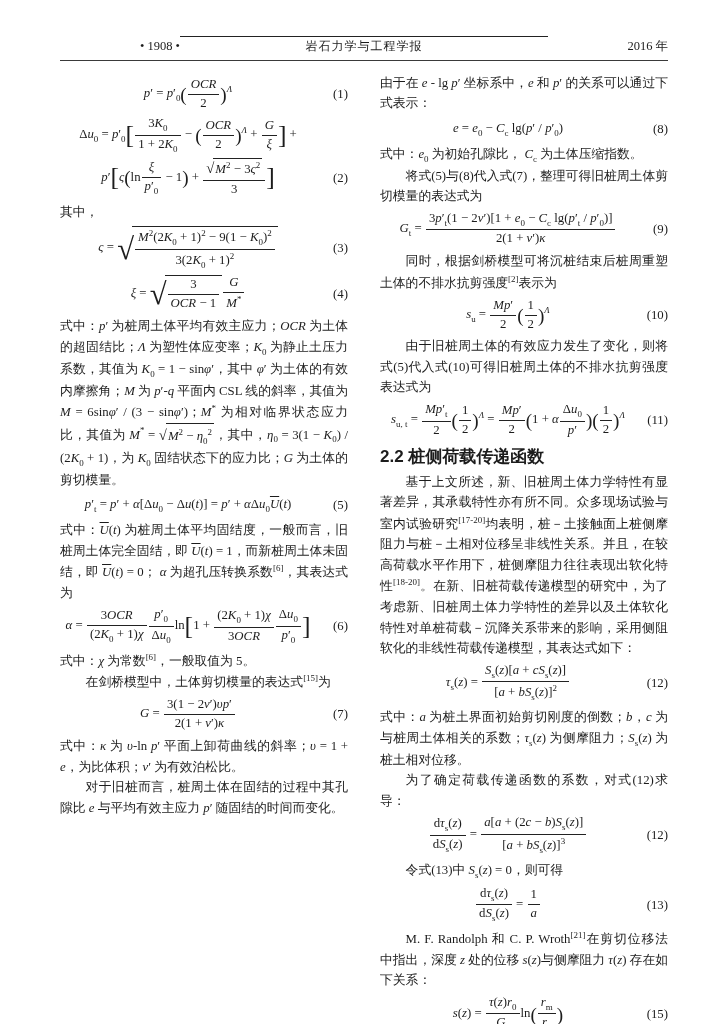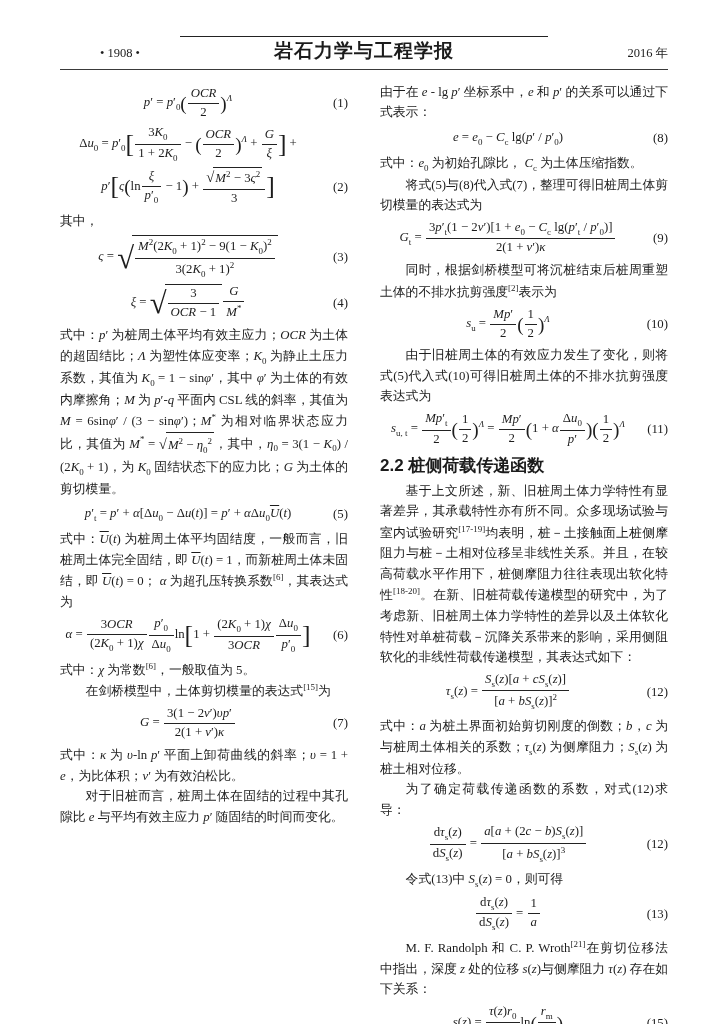--- a/index.html
+++ b/index.html
@@ -5,22 +5,22 @@
   html,body { margin:0; padding:0; background:#e8e8e6; }
   .page {
     width:724px; height:1024px; margin:0 auto; background:#ffffff;
     box-sizing:border-box; padding:36px 56px 0 60px; overflow:hidden;
     font-family:"Liberation Serif","DejaVu Serif",serif; color:#1c1c1c;
   }
   .hdr {
     display:flex; align-items:baseline; font-size:12.5px;
     border-bottom:1.2px solid #3a3a3a; padding-bottom:5px; margin-bottom:12px;
   }
-  .hdr .l { width:120px; text-align:center; }
-  .hdr .c { flex:1; text-align:center; font-size:19px; letter-spacing:1px;font-weight:bold; }
+  .hdr .l { width:120px; text-align:right; }
+  .hdr .c { flex:1; text-align:center; font-size:12px; letter-spacing:1px; }
   .hdr .r { width:120px; text-align:right; }
   .cols { display:flex; gap:32px; }
   .col { width:50%; font-size:12.8px; line-height:1.6; text-align:justify; }
   .para { margin:0; }
   .ind { text-indent:2em; }
   .sec { font-family:"Liberation Sans","DejaVu Sans",sans-serif; font-weight:bold; font-size:17px; margin:4px 0 2px; text-align:left; }
   .eqrow { display:flex; align-items:center; margin:4px 0; }
   .eq { flex:1; text-align:center; }
   .eqnum { width:32px; text-align:right; }
   .eq i, .para i { font-family:"Liberation Serif","DejaVu Serif",serif; }
@@ -120,21 +120,21 @@
       <div class="eqrow">
           <span class="eq"><i>s</i><sub>u</sub> = <span class="fr"><span class="n"><i>Mp</i>′</span><span class="d">2</span></span><span class="lg">(</span><span class="fr"><span class="n">1</span><span class="d">2</span></span><span class="lg">)</span><sup><i>Λ</i></sup></span>
           <span class="eqnum">(10)</span>
         </div>
       <p class="para ind">由于旧桩周土体的有效应力发生了变化，则将式(5)代入式(10)可得旧桩周土体的不排水抗剪强度表达式为</p>
       <div class="eqrow">
           <span class="eq"><i>s</i><sub>u, t</sub> = <span class="fr"><span class="n"><i>Mp</i>′<sub>t</sub></span><span class="d">2</span></span><span class="lg">(</span><span class="fr"><span class="n">1</span><span class="d">2</span></span><span class="lg">)</span><sup><i>Λ</i></sup> = <span class="fr"><span class="n"><i>Mp</i>′</span><span class="d">2</span></span><span class="lg">(</span>1 + <i>α</i><span class="fr"><span class="n">Δ<i>u</i><sub>0</sub></span><span class="d"><i>p</i>′</span></span><span class="lg">)</span><span class="lg">(</span><span class="fr"><span class="n">1</span><span class="d">2</span></span><span class="lg">)</span><sup><i>Λ</i></sup></span>
           <span class="eqnum">(11)</span>
         </div>
       <h3 class="sec">2.2  桩侧荷载传递函数</h3>
-      <p class="para ind">基于上文所述，新、旧桩周土体力学特性有显著差异，其承载特性亦有所不同。众多现场试验与室内试验研究<sup>[17-19]</sup>均表明，桩－土接触面上桩侧摩阻力与桩－土相对位移呈非线性关系。并且，在较高荷载水平作用下，桩侧摩阻力往往表现出软化特性<sup>[18-20]</sup>。在新、旧桩荷载传递模型的研究中，为了考虑新、旧桩周土体力学特性的差异以及土体软化特性对单桩荷载－沉降关系带来的影响，采用侧阻软化的非线性荷载传递模型，其表达式如下：</p>
+      <p class="para ind">基于上文所述，新、旧桩周土体力学特性有显著差异，其承载特性亦有所不同。众多现场试验与室内试验研究<sup>[17-20]</sup>均表明，桩－土接触面上桩侧摩阻力与桩－土相对位移呈非线性关系。并且，在较高荷载水平作用下，桩侧摩阻力往往表现出软化特性<sup>[18-20]</sup>。在新、旧桩荷载传递模型的研究中，为了考虑新、旧桩周土体力学特性的差异以及土体软化特性对单桩荷载－沉降关系带来的影响，采用侧阻软化的非线性荷载传递模型，其表达式如下：</p>
       <div class="eqrow">
           <span class="eq"><i>τ</i><sub>s</sub>(<i>z</i>) = <span class="fr"><span class="n"><i>S</i><sub>s</sub>(<i>z</i>)[<i>a</i> + <i>cS</i><sub>s</sub>(<i>z</i>)]</span><span class="d">[<i>a</i> + <i>bS</i><sub>s</sub>(<i>z</i>)]<sup>2</sup></span></span></span>
           <span class="eqnum">(12)</span>
         </div>
       <p class="para">式中：<i>a</i> 为桩土界面初始剪切刚度的倒数；<i>b</i>，<i>c</i> 为与桩周土体相关的系数；<i>τ</i><sub>s</sub>(<i>z</i>) 为侧摩阻力；<i>S</i><sub>s</sub>(<i>z</i>) 为桩土相对位移。</p>
       <p class="para ind">为了确定荷载传递函数的系数，对式(12)求导：</p>
       <div class="eqrow">
           <span class="eq"><span class="fr"><span class="n">d<i>τ</i><sub>s</sub>(<i>z</i>)</span><span class="d">d<i>S</i><sub>s</sub>(<i>z</i>)</span></span> = <span class="fr"><span class="n"><i>a</i>[<i>a</i> + (2<i>c</i> − <i>b</i>)<i>S</i><sub>s</sub>(<i>z</i>)]</span><span class="d">[<i>a</i> + <i>bS</i><sub>s</sub>(<i>z</i>)]<sup>3</sup></span></span></span>
           <span class="eqnum">(12)</span>
         </div>

